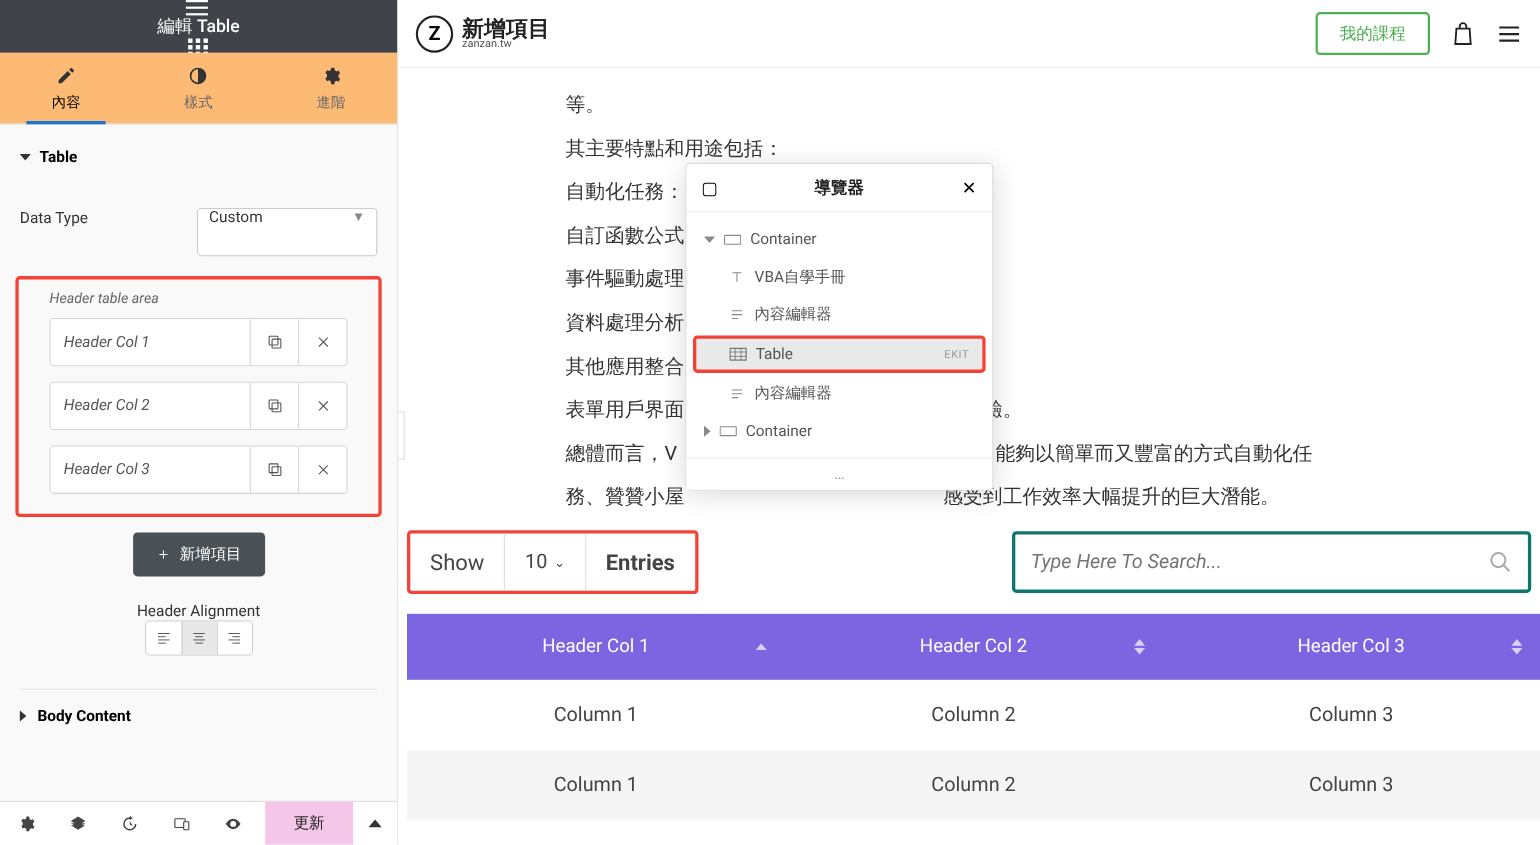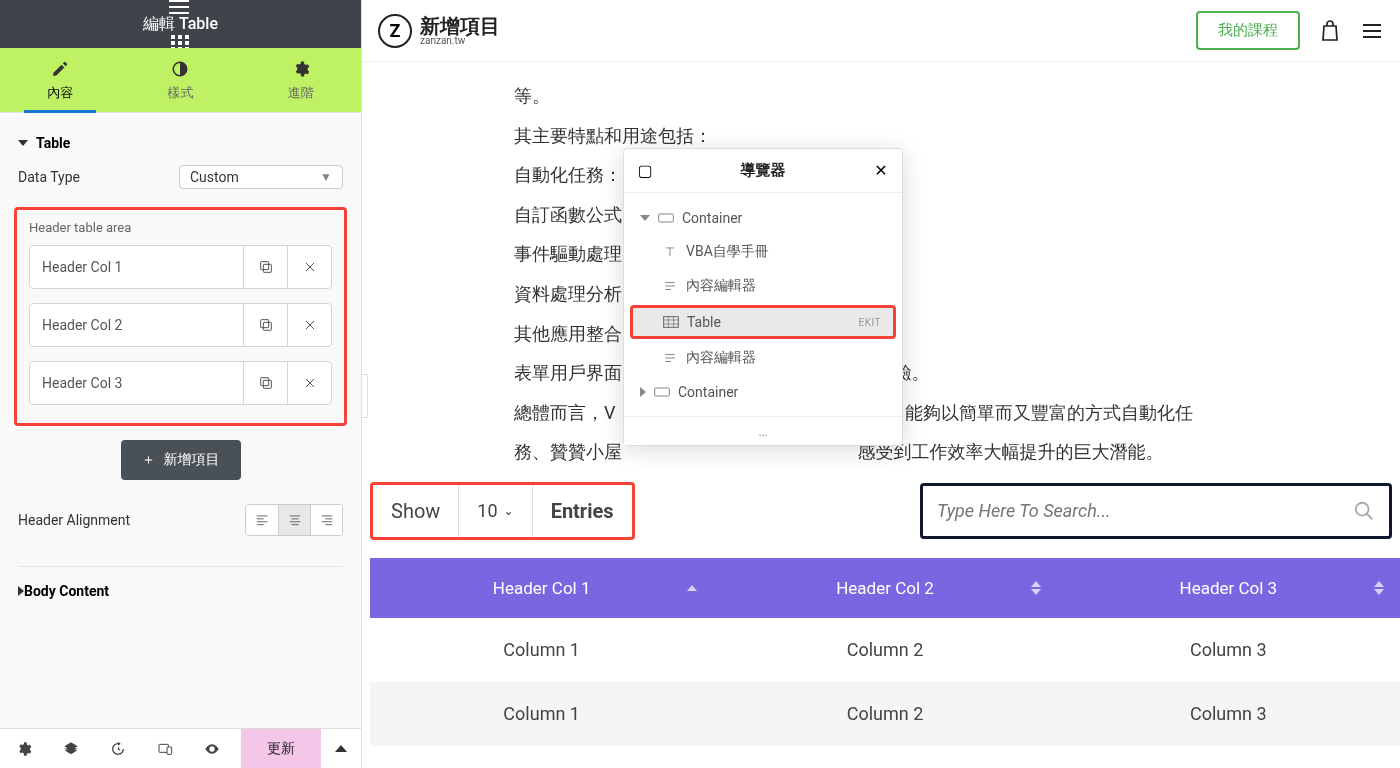--- a/index.html
+++ b/index.html
@@ -7,54 +7,54 @@
 
 
 .sidebar { position: absolute; left: 0; top: 0; width: 362px; height: 768px; background: #f9f9f9; border-right: 1px solid #e0e0e0; display: flex; flex-direction: column; }
 .sb-header { background: #404349; height: 48px; display: flex; align-items: center; justify-content: space-between; padding: 0 12px; color: #fff; flex-direction: column; }
 .sb-header .mid { font-size: 16px; font-weight: 500; }
 .hamburger { width: 24px; height: 24px; display: flex; flex-direction: column; justify-content: center; gap: 4px; }
 .hamburger span { display: block; height: 2px; background: #fff; width: 20px; }
 .grid9 { width: 20px; height: 20px; display: grid; grid-template-columns: repeat(3,1fr); grid-template-rows: repeat(3,1fr); gap: 2px; }
 .grid9 span { background: #fff; width: 4px; height: 4px; }
 
-.tabs { display: flex; background: #bef264; border-bottom: 1px solid #e0e0e0; }
+.tabs { display: flex; background: #fdba74; border-bottom: 1px solid #e0e0e0; }
 .tab { flex: 1; display: flex; flex-direction: column; align-items: center; justify-content: center; padding: 12px 0 10px; cursor: pointer; font-size: 13px; color: #666; position: relative; }
 .tab.active { color: #000; }
 .tab.active::after { content: ""; position: absolute; bottom: -1px; left: 20%; right: 20%; height: 3px; background: #1976d2; }
 .tab-icon { width: 18px; height: 18px; margin-bottom: 6px; }
 
 .sb-body { flex: 1; overflow-y: auto; padding: 12px 18px 0; }
 
 .section-head { display: flex; align-items: center; gap: 8px; font-size: 14px; font-weight: 700; color: #000; padding: 10px 0 14px; cursor: pointer; }
 .caret { width: 0; height: 0; border-left: 5px solid transparent; border-right: 5px solid transparent; border-top: 6px solid #333; }
 .caret-r { width: 0; height: 0; border-top: 5px solid transparent; border-bottom: 5px solid transparent; border-left: 6px solid #333; }
 
 .field-row { display: flex; align-items: center; justify-content: space-between; margin-bottom: 18px; font-size: 14px; color: #333; }
-.select { width: 164px; height: 24px; background: #fff; border: 1px solid #ccc; border-radius: 4px; display: flex; align-items: center; padding: 0 10px; justify-content: space-between; font-size: 14px; color: #333; }
+.select { width: 164px; height: 44px; background: #fff; border: 1px solid #ccc; border-radius: 4px; display: flex; padding: 0 10px; justify-content: space-between; font-size: 14px; color: #333; margin-top: 24px; }
 .select .v { color: #333; }
 .select .chev { color: #888; font-size: 12px; }
 
-.hb-box { border: 3px solid #f44336; border-radius: 4px; padding: 10px 12px 4px; margin: 0 -4px 14px; }
+.hb-box { border: 3px solid #f44336; border-radius: 4px; padding: 10px 28px 4px; margin: 0 -4px 14px; font-style: italic; }
 .hb-label { font-size: 13px; color: #666; margin-bottom: 10px; }
 .header-row { height: 44px; border: 1px solid #d5d5d5; border-radius: 4px; background: #fff; display: flex; align-items: center; margin-bottom: 14px; }
 .header-row .txt { flex: 1; padding: 0 12px; font-size: 14px; color: #555; }
 .header-row .btn { width: 44px; height: 100%; border-left: 1px solid #d5d5d5; display: flex; align-items: center; justify-content: center; cursor: pointer; }
 .header-row svg { width: 16px; height: 16px; stroke: #555; fill: none; stroke-width: 1.5; }
 
 .add-btn { display: flex; align-items: center; justify-content: center; gap: 8px; background: #495157; color: #fff; height: 40px; width: 120px; margin: 0 auto 24px; border-radius: 4px; font-size: 14px; cursor: pointer; }
 
-.align-row { display: flex; align-items: center; justify-content: space-between; font-size: 14px; color: #333; margin-bottom: 30px; }
+.align-row { display: flex; align-items: center; justify-content: space-between; font-size: 14px; color: #333; margin-bottom: 30px; flex-direction: column; }
 .align-btns { display: flex; border: 1px solid #ccc; border-radius: 4px; overflow: hidden; }
 .align-btns .ab { width: 32px; height: 30px; display: flex; align-items: center; justify-content: center; border-left: 1px solid #ccc; cursor: pointer; background: #fff; }
 .align-btns .ab:first-child { border-left: none; }
 .align-btns .ab.active { background: #e8e8e8; }
 .align-btns svg { width: 14px; height: 14px; stroke: #555; stroke-width: 1.5; }
 
-.coll-sec { border-top: 1px solid #e6e6e6; padding: 16px 0; display: flex; align-items: center; font-size: 14px; font-weight: 700; color: #000; cursor: pointer; }
+.coll-sec { border-top: 1px solid #e6e6e6; padding: 16px 0; display: flex; align-items: center; gap: 10px; font-size: 14px; font-weight: 700; color: #000; cursor: pointer; }
 
 .sb-footer { height: 40px; display: flex; align-items: center; border-top: 1px solid #ddd; background: #fff; }
 .sb-footer .fi { width: 47px; height: 100%; display: flex; align-items: center; justify-content: center; cursor: pointer; color: #444; }
 .sb-footer .fi svg { width: 16px; height: 16px; fill: #444; }
 .sb-footer .update { flex: 0 0 80px; background: #f4c6e8; height: 100%; display: flex; align-items: center; justify-content: center; font-size: 14px; font-weight: 500; color: #222; cursor: pointer; }
 .sb-footer .exp { flex: 0 0 40px; height: 100%; display: flex; align-items: center; justify-content: center; cursor: pointer; }
 .sb-footer .spacer { flex: 1; }
 
 
 .canvas { position: absolute; left: 362px; top: 0; right: 0; height: 768px; background: #fff; overflow: hidden; }
@@ -69,21 +69,21 @@
 
 .article { padding: 14px 140px 0 152px; font-size: 18px; line-height: 2.2; color: #333; }
 .article p { margin-bottom: 0px; }
 
 
 .tools-row { display: flex; align-items: center; justify-content: space-between; margin: 10px 8px 18px; }
 .entries-box { display: flex; align-items: center; border: 3px solid #f44336; border-radius: 4px; }
 .entries-box .cell { height: 52px; display: flex; align-items: center; padding: 0 18px; font-size: 20px; color: #444; border-right: 1px solid #ddd; }
 .entries-box .cell:last-child { border-right: none; font-weight: bold; }
 .entries-box .sel { font-size: 18px; gap: 6px; }
-.search-wrap { flex: 0 0 472px; height: 56px; border: 3px solid #0f172a; border-radius: 4px; display: flex; align-items: center; padding: 0 14px; }
+.search-wrap { flex: 0 0 472px; height: 56px; border: 3px solid #0f766e; border-radius: 4px; display: flex; align-items: center; padding: 0 14px; }
 .search-wrap input { flex: 1; border: none; outline: none; font-size: 18px; color: #999; font-style: italic; }
 .search-wrap svg { width: 22px; height: 22px; stroke: #aaa; fill: none; stroke-width: 2; }
 
 
 .dtable { width: calc(100% - 8px); margin-left: 8px; }
 .dtable .dhead { background: #7c65e0; color: #fff; display: flex; height: 60px; }
 .dtable .dhead .dh { flex: 1; display: flex; align-items: center; justify-content: center; font-size: 17px; position: relative; }
 .dtable .dhead .dh .sort { position: absolute; right: 16px; display: flex; flex-direction: column; gap: 2px; opacity: 0.7; }
 .dtable .dhead .dh .sort span { width: 0; height: 0; border-left: 5px solid transparent; border-right: 5px solid transparent; }
 .dtable .dhead .dh .sort .up { border-bottom: 6px solid #fff; }

